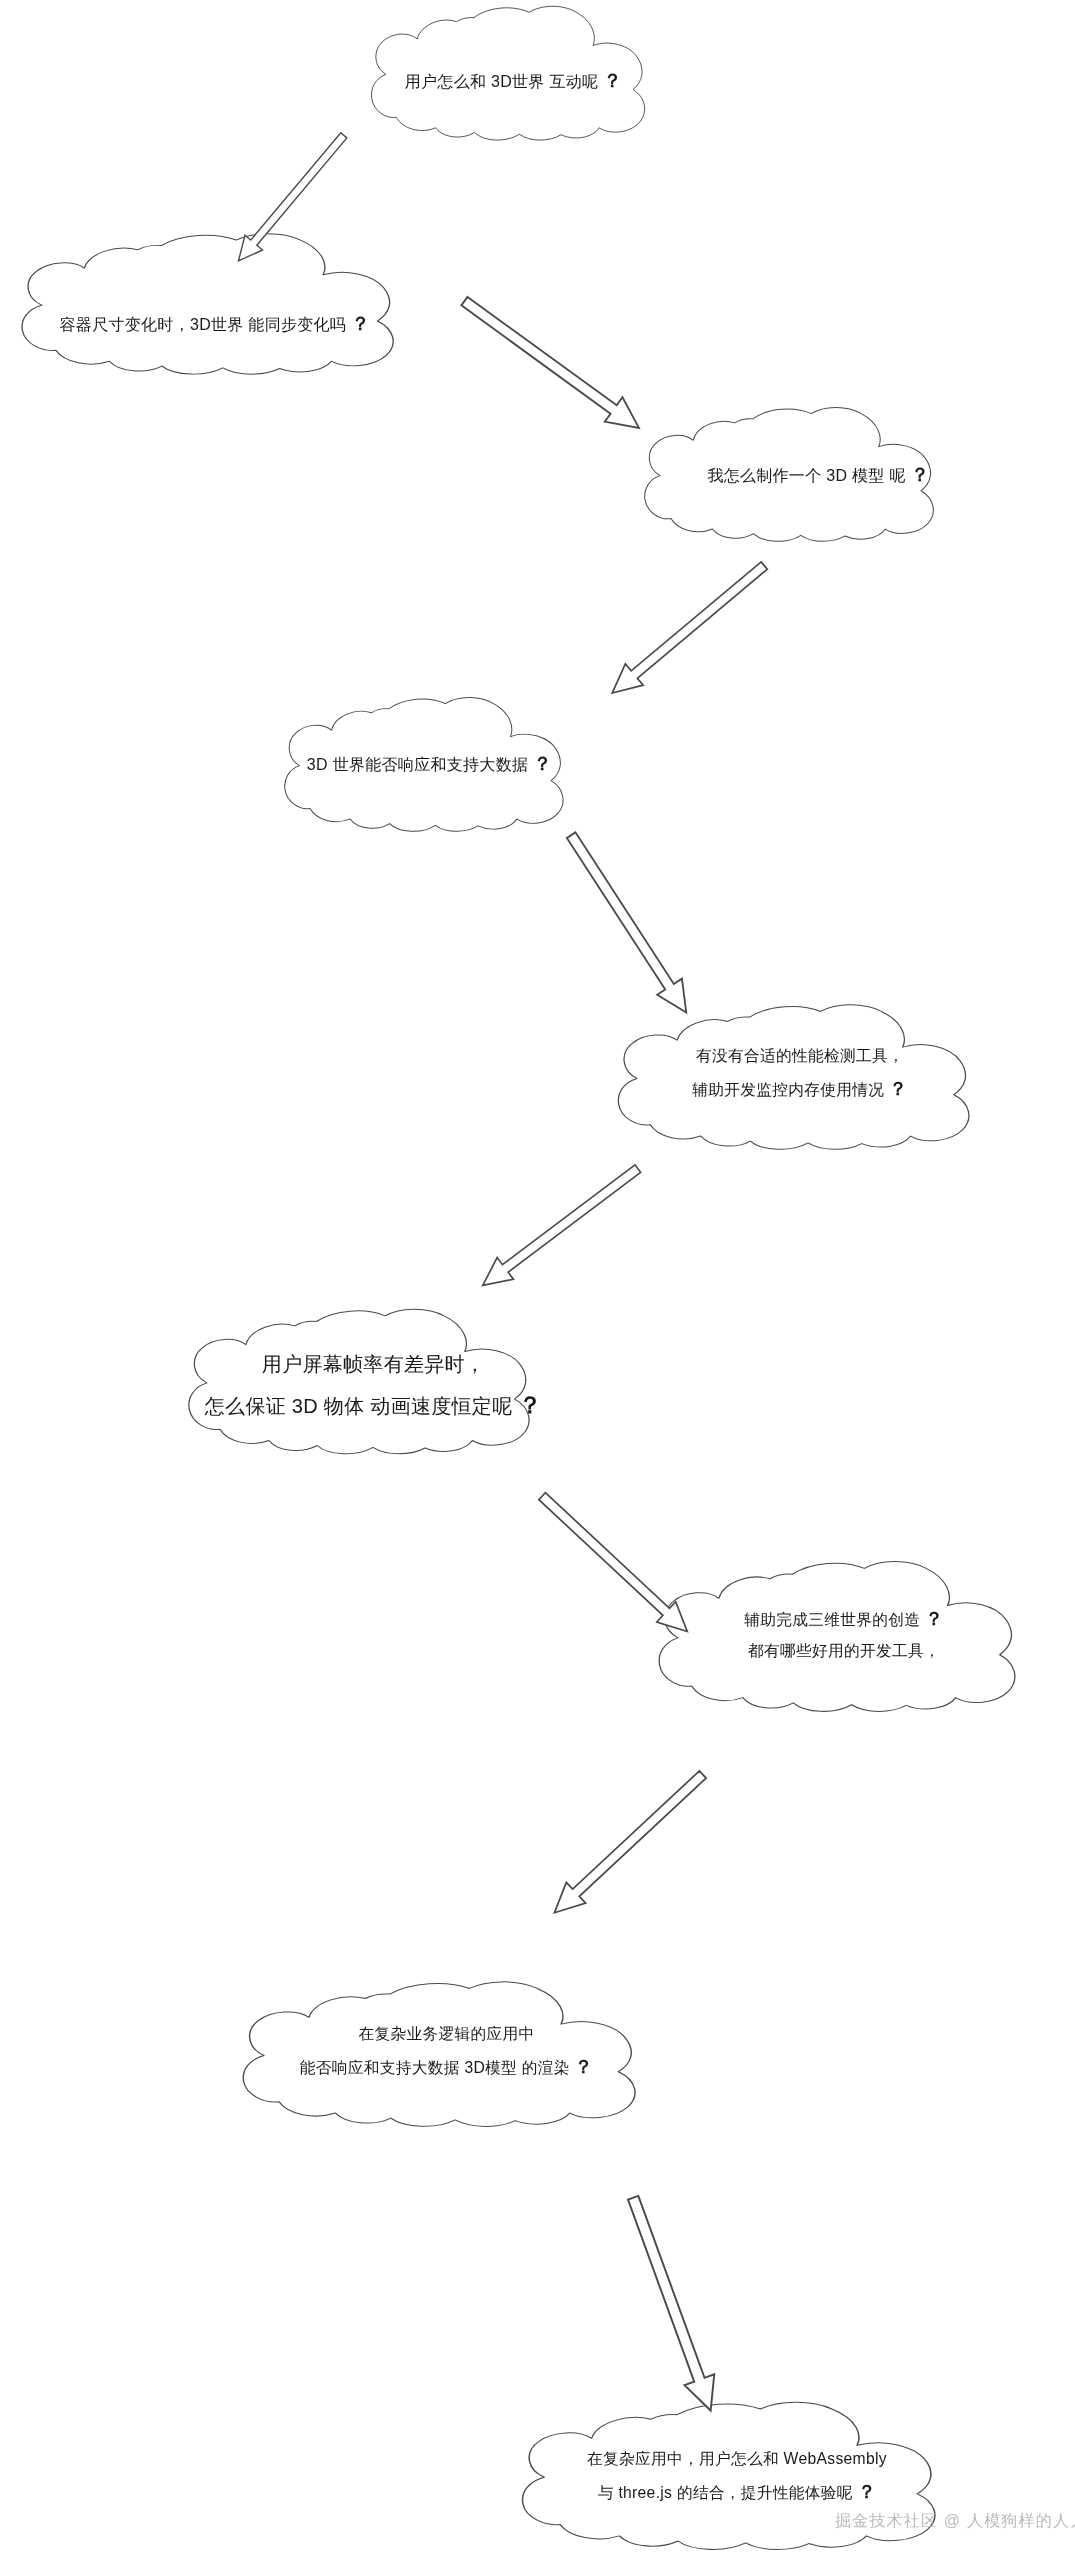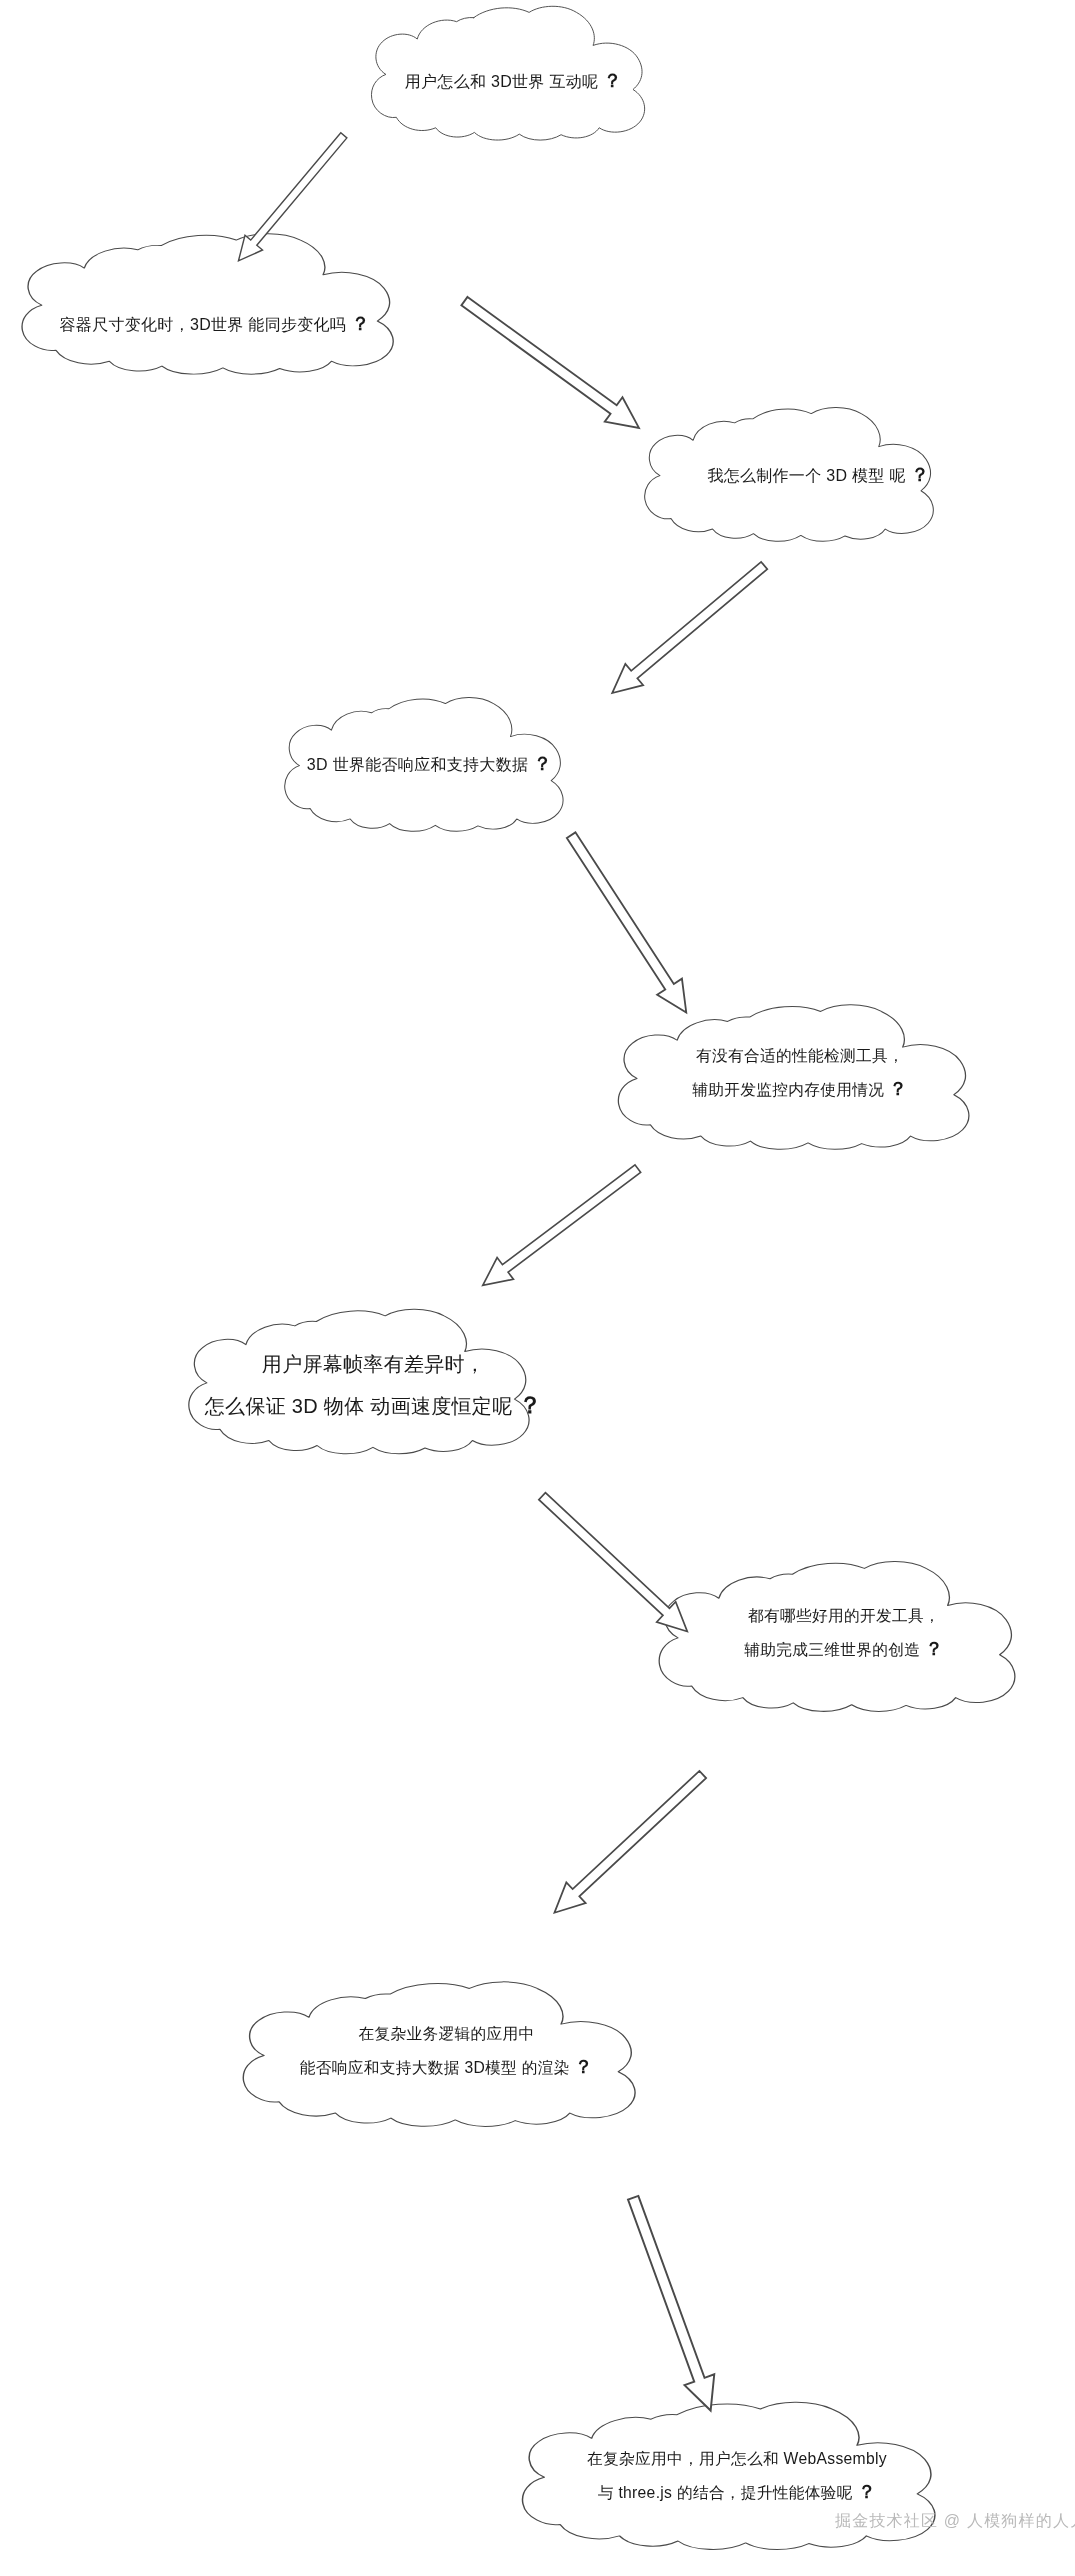--- a/index.html
+++ b/index.html
@@ -198,22 +198,22 @@
       <span class="ln"><span>有没有合适的性能检测工具，</span></span>
       <span class="ln"><span>辅助开发监控内存使用情况 </span><span class="q">？</span></span>
     </div>
 
   <div class="cloud-text" style="left:182px; top:1345px; width:383px; font-size:20px;">
       <span class="ln"><span>用户屏幕帧率有差异时，</span></span>
       <span class="ln"><span>怎么保证 </span><span class="b">3D 物体</span><span> 动画速度恒定呢 </span><span class="q">？</span></span>
     </div>
 
   <div class="cloud-text" style="left:644px; top:1601px; width:400px; font-size:15.7px;">
+      <span class="ln"><span>辅助完成三维世界的创造 </span><span class="q">？</span></span>
       <span class="ln"><span>都有哪些好用的开发工具，</span></span>
-      <span class="ln"><span>辅助完成三维世界的创造 </span><span class="q">？</span></span>
     </div>
 
   <div class="cloud-text" style="left:226px; top:2019px; width:441px; font-size:15.7px;">
       <span class="ln"><span>在复杂业务逻辑的应用中</span></span>
       <span class="ln"><span>能否响应和支持大数据 </span><span class="b">3D模型</span><span> 的渲染 </span><span class="q">？</span></span>
     </div>
 
   <div class="cloud-text" style="left:505px; top:2444px; width:464px; font-size:15.7px;">
       <span class="ln"><span>在复杂应用中，用户怎么和 </span><span class="b">WebAssembly</span></span>
       <span class="ln"><span>与 </span><span class="b">three.js</span><span> 的结合，提升性能体验呢 </span><span class="q">？</span></span>

